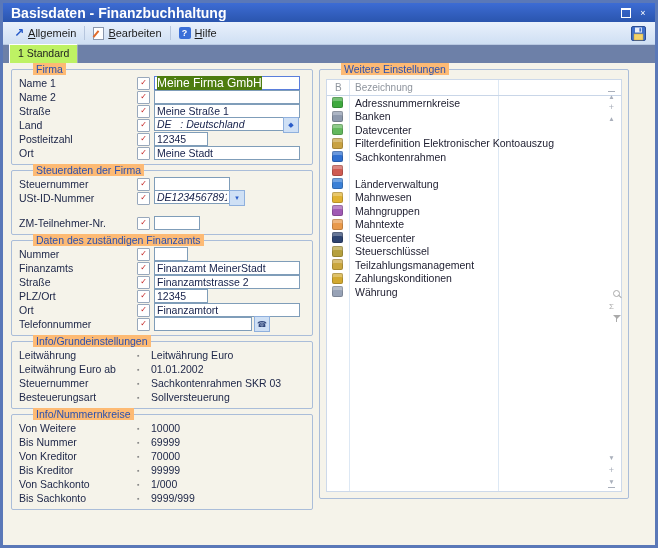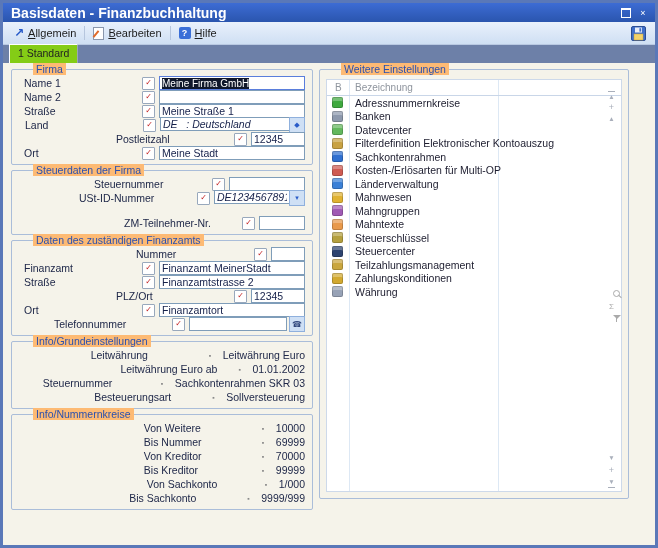--- a/index.html
+++ b/index.html
@@ -19,38 +19,38 @@
   .menu-item{display:flex;align-items:center;gap:4px;font-size:11px;color:#1c1c1c;padding:2px 5px;}
   .menu-sep{width:1px;height:14px;background:#b6c6de;margin:0 3px;}
   .arrow-ic{color:#2458c8;font-size:12px;font-weight:bold;line-height:10px;}
   .page-ic{position:relative;width:9px;height:11px;background:#fff;border:1px solid #8a97ad;}
   .page-ic::after{content:"";position:absolute;left:1px;top:2px;width:2px;height:8px;background:#e06a2a;transform:rotate(40deg);}
   .help-ic{width:12px;height:12px;background:#3a6fd8;border-radius:2px;color:#fff;font-size:9px;font-weight:bold;
     display:flex;align-items:center;justify-content:center;}
   .save-btn{margin-left:auto;width:22px;height:19px;display:flex;align-items:center;justify-content:center;}
   
   .tabstrip{height:18px;background:#6d80a8;display:flex;align-items:flex-end;padding-left:6px;}
-  .tab{height:16px;background:#84cc16;border:1px solid #9aa5b8;border-bottom:none;border-top-color:#fff;
+  .tab{height:16px;background:#bef264;border:1px solid #9aa5b8;border-bottom:none;border-top-color:#fff;
     border-left-color:#fff;font-size:10.5px;color:#222;padding:2px 8px 0 8px;}
   
   .content{position:relative;height:477px;background:#f5f3ea;overflow:hidden;}
   .leftcol{position:absolute;left:8px;top:6px;width:302px;}
   .rightcol{position:absolute;left:316px;top:6px;width:310px;height:430px;}
   .grp{position:relative;border:1px solid #aabdd9;border-radius:2px;padding:6px 7px 4px 7px;margin-bottom:5px;background:#f5f3ea;}
   .gtitle{position:absolute;top:-7px;left:21px;background:#fdba74;color:#2a50ae;font-size:10.5px;padding:0 3px;white-space:nowrap;}
-  .frow{display:flex;align-items:center;height:14px;justify-content:flex-end;}
+  .frow{display:flex;align-items:center;height:14px;}
   .flabel{width:118px;font-size:10.5px;color:#20294a;white-space:nowrap;}
   .chk{width:11px;height:11px;min-width:11px;background:#fff;border:1px solid #98a8bc;border-radius:1px;
     color:#c22020;font-size:8px;line-height:10px;text-align:center;margin-right:4px;}
   .fld{height:12px;border:1px solid #7f9db9;background:#fff;font-size:10.5px;color:#15204a;
     padding:0 2px;font-family:"Liberation Sans","DejaVu Sans",sans-serif;}
   .w-full{width:140px;} .w-sn{width:70px;} .w-ust{width:70px;} .w-zm{width:40px;}
   .w-num{width:28px;} .w-plz{width:48px;} .w-tel{width:92px;}
   .inputbox{display:inline-flex;align-items:center;height:12px;border:1px solid #5a7edc;background:#fff;padding:0 2px;}
-  .seltext{background:#0f172a;color:#fff;font-size:10px;white-space:nowrap;}
+  .seltext{background:#4d7c0f;color:#fff;font-size:12px;white-space:nowrap;}
   .combo{display:inline-flex;align-items:stretch;}
   .combo .fld{border-right:none;font-style:italic;}
   .cbtn{width:14px;height:14px;background:#cfe0f5;border:1px solid #8fb0dd;display:flex;align-items:center;
     justify-content:center;font-size:7px;color:#2a5cc8;}
   .sbtn{width:14px;height:14px;margin-left:2px;background:#cfe0f5;border:1px solid #8fb0dd;display:flex;
     align-items:center;justify-content:center;font-size:8px;color:#33497d;}
   .robullet{width:14px;min-width:14px;color:#8a8a8a;font-size:7px;text-align:left;}
   .roval{font-size:10.5px;color:#20294a;white-space:nowrap;}
   .gap-top{margin-top:11px;}
   
@@ -193,21 +193,21 @@
       </div>
 
       <div class="grp">
         <span class="gtitle">Daten des zuständigen Finanzamts</span>
         <div class="frow">
           <span class="flabel">Nummer</span>
           <span class="chk">✓</span>
           <input class="fld w-num" readonly="" value="" style="">
         </div>
         <div class="frow">
-          <span class="flabel">Finanzamt</span>
+          <span class="flabel">Finanzamts</span>
           <span class="chk">✓</span>
           <input class="fld w-full" readonly="" value="Finanzamt MeinerStadt" style="">
         </div>
         <div class="frow">
           <span class="flabel">Straße</span>
           <span class="chk">✓</span>
           <input class="fld w-full" readonly="" value="Finanzamtstrasse 2" style="">
         </div>
         <div class="frow">
           <span class="flabel">PLZ/Ort</span>
@@ -314,45 +314,44 @@
           <div class="lrow">
             <span class="licon" style="background: rgb(200, 162, 67);"></span>
             <span class="ltext">Filterdefinition Elektronischer Kontoauszug</span>
           </div>
           <div class="lrow">
             <span class="licon" style="background: rgb(47, 111, 208);"></span>
             <span class="ltext">Sachkontenrahmen</span>
           </div>
           <div class="lrow">
             <span class="licon" style="background: rgb(207, 91, 82);"></span>
-            <span class="ltext">Kosten-/Erlösarten für Multi-OP</span>
           </div>
           <div class="lrow">
             <span class="licon" style="background: rgb(59, 128, 214);"></span>
             <span class="ltext">Länderverwaltung</span>
           </div>
           <div class="lrow">
             <span class="licon" style="background: rgb(224, 178, 50);"></span>
             <span class="ltext">Mahnwesen</span>
           </div>
           <div class="lrow">
             <span class="licon" style="background: rgb(160, 90, 180);"></span>
             <span class="ltext">Mahngruppen</span>
           </div>
           <div class="lrow">
             <span class="licon" style="background: rgb(232, 153, 75);"></span>
             <span class="ltext">Mahntexte</span>
           </div>
           <div class="lrow">
+            <span class="licon" style="background: rgb(45, 67, 112);"></span>
+            <span class="ltext">Steuercenter</span>
+          </div>
+          <div class="lrow">
             <span class="licon" style="background: rgb(181, 160, 62);"></span>
             <span class="ltext">Steuerschlüssel</span>
-          </div>
-          <div class="lrow">
-            <span class="licon" style="background: rgb(45, 67, 112);"></span>
-            <span class="ltext">Steuercenter</span>
           </div>
           <div class="lrow">
             <span class="licon" style="background: rgb(201, 166, 63);"></span>
             <span class="ltext">Teilzahlungsmanagement</span>
           </div>
           <div class="lrow">
             <span class="licon" style="background: rgb(210, 169, 48);"></span>
             <span class="ltext">Zahlungskonditionen</span>
           </div>
           <div class="lrow">

